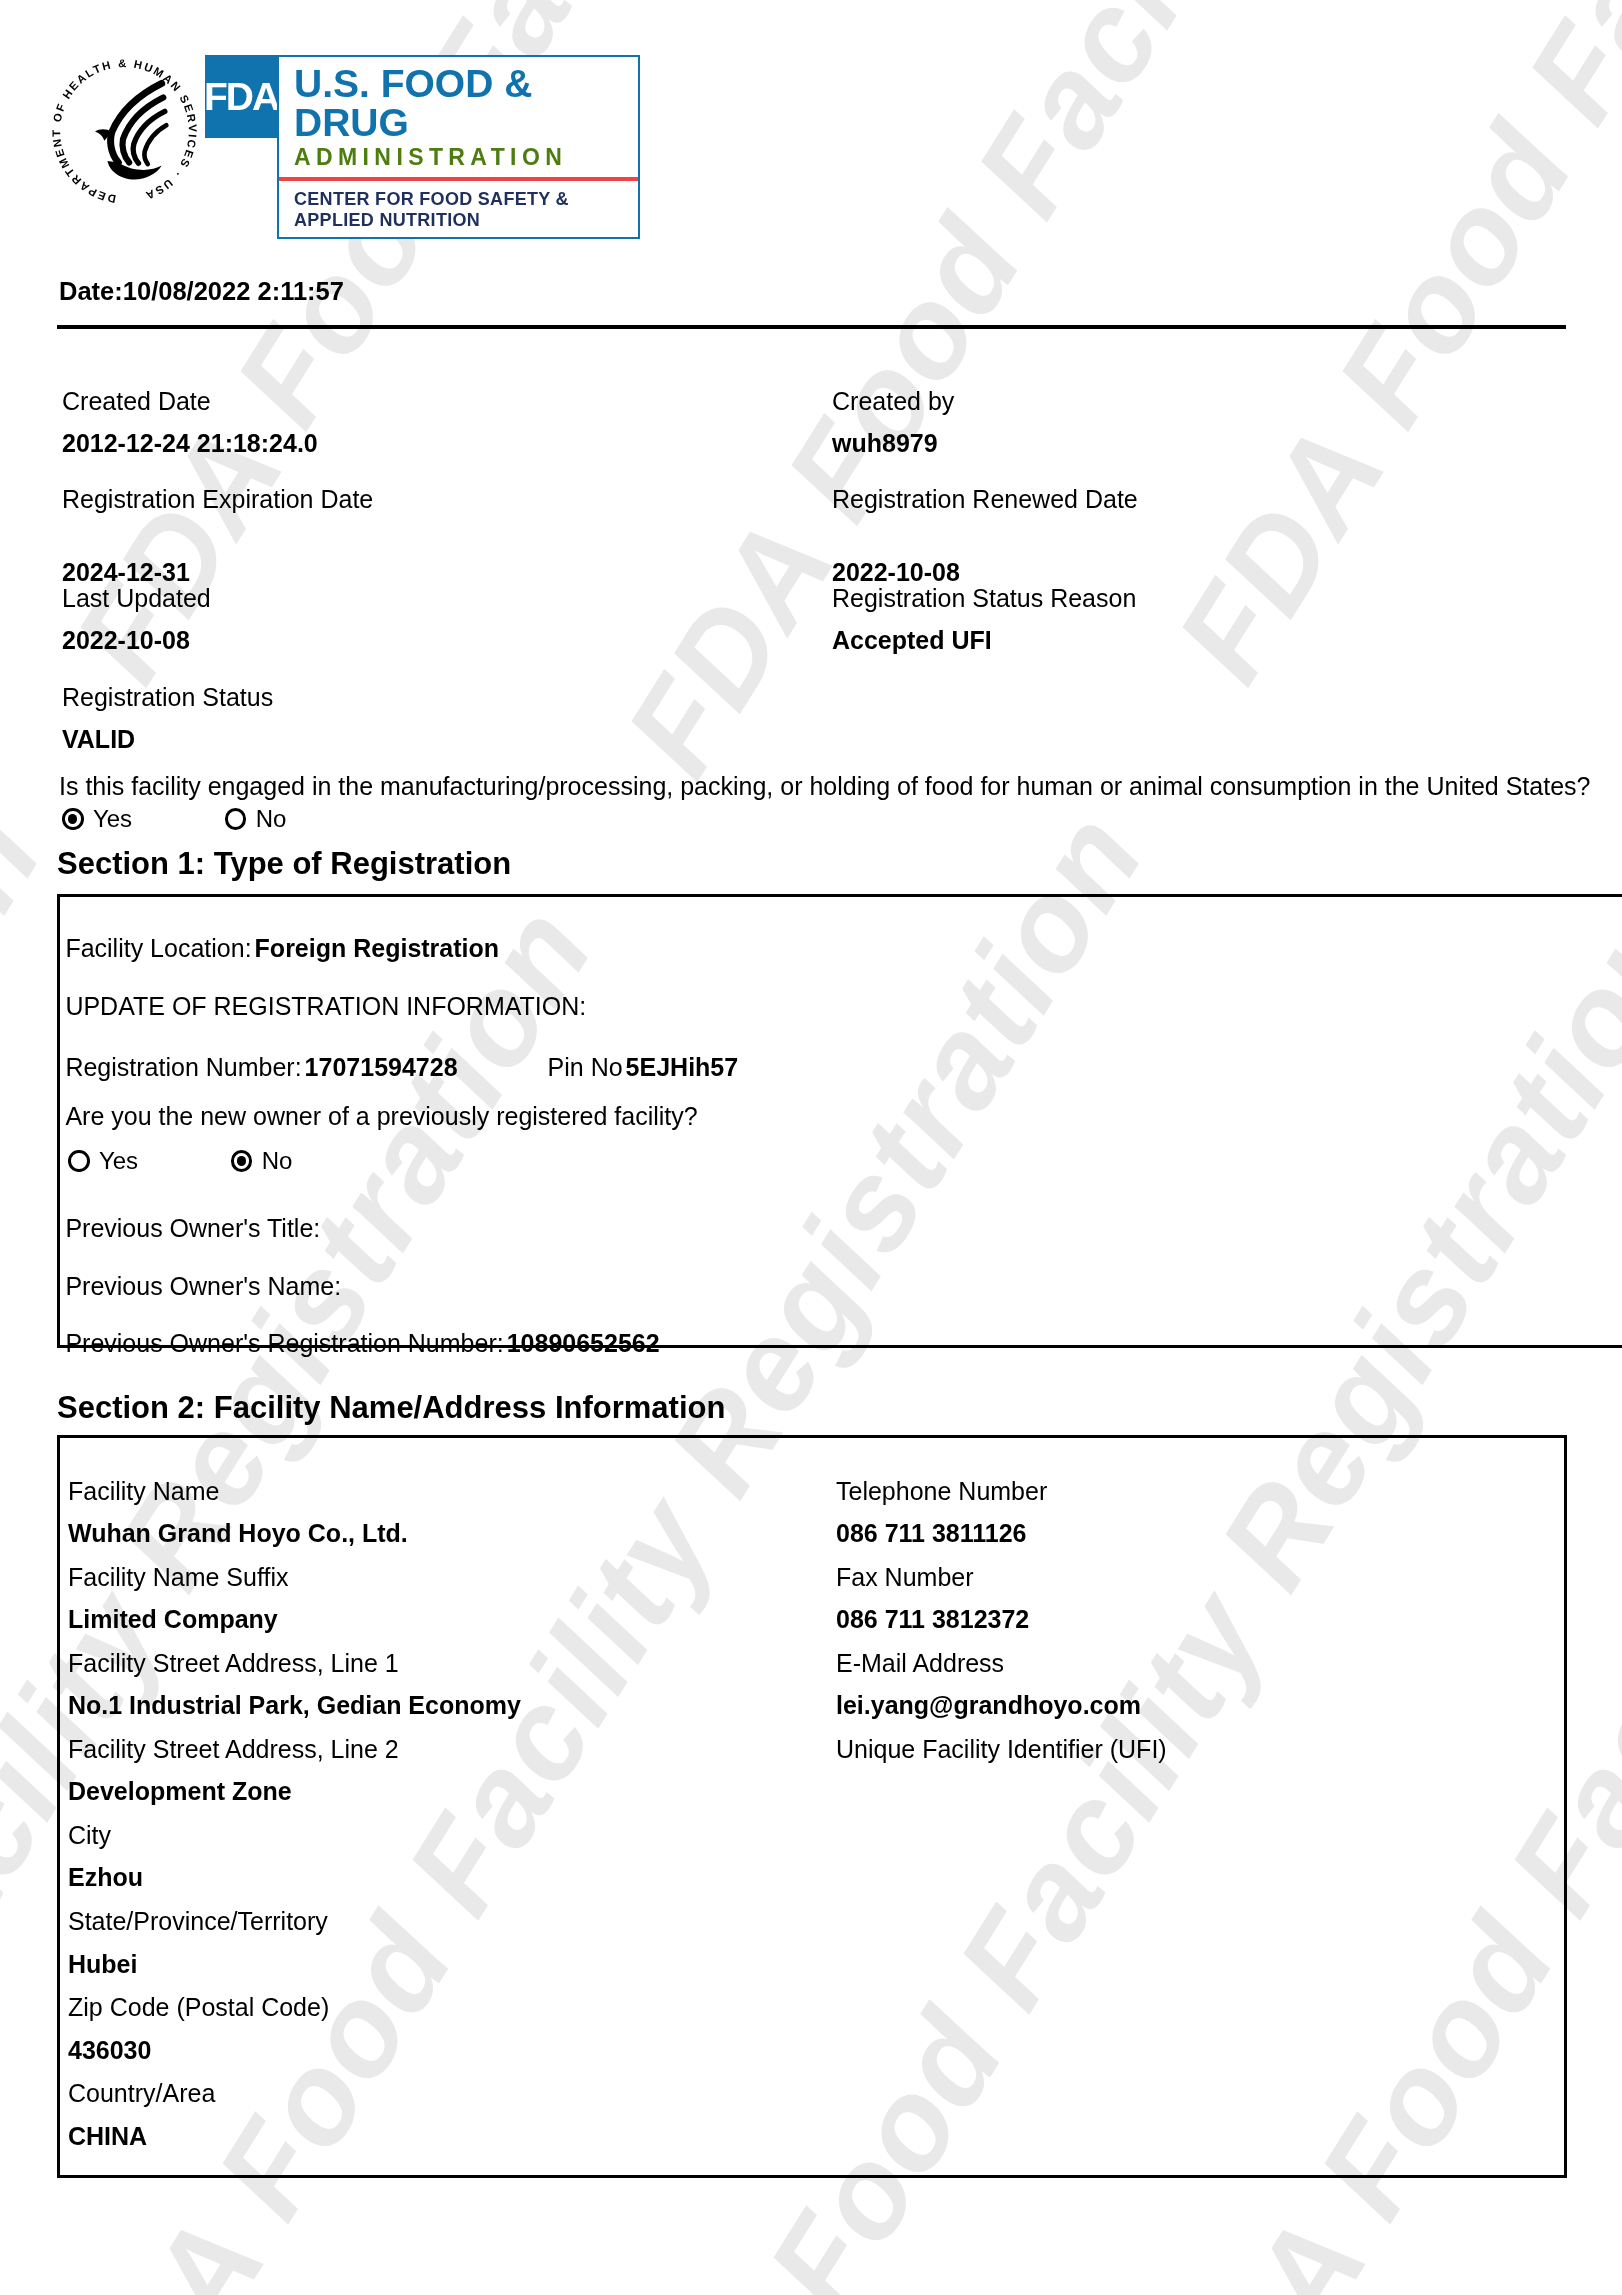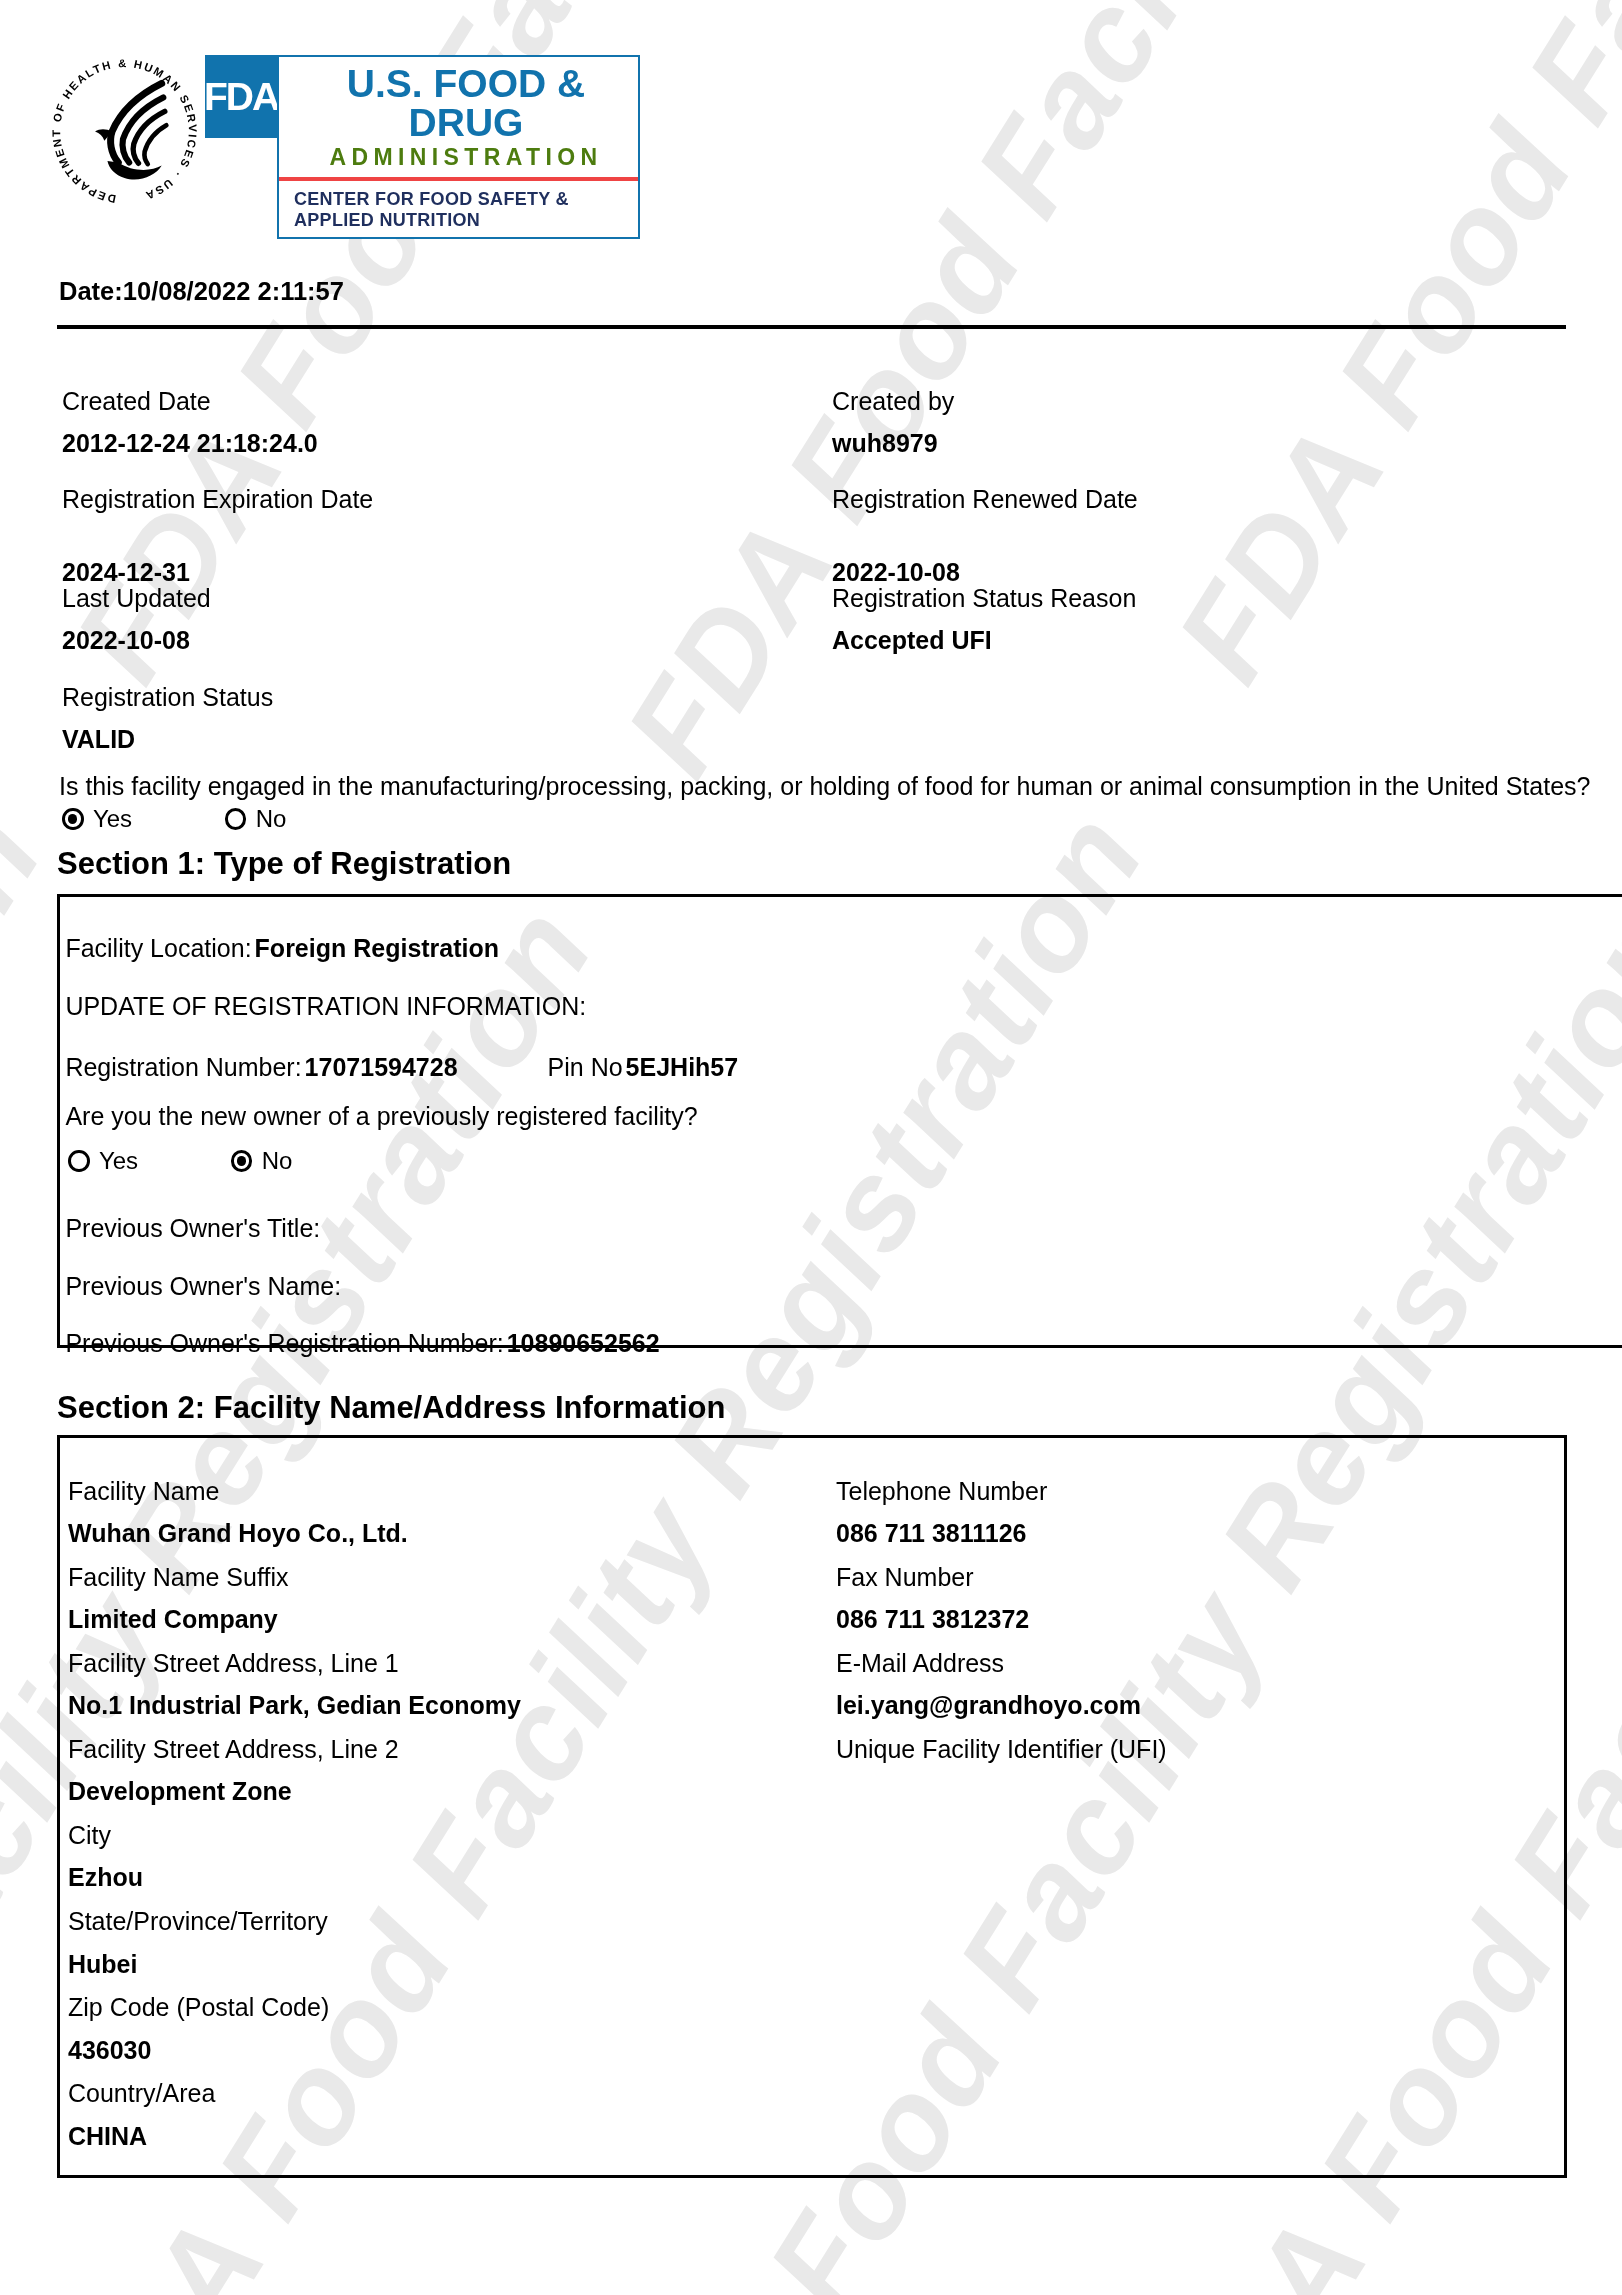--- a/index.html
+++ b/index.html
@@ -27,21 +27,21 @@
   
   .hhs-seal{left:47px;top:54px;width:155px;height:155px;}
   .fda-square{
     left:205px;top:55px;width:72px;height:83px;background:#1173AD;
     display:flex;align-items:center;justify-content:center;
     color:#fff;font-weight:bold;font-size:39px;letter-spacing:-2px;
   }
   .fda-box{
     left:277px;top:55px;width:359px;border:2px solid #1173AD;background:#fff;
   }
-  .fda-box-top{padding:6.7px 0 5.4px 15px;text-align:center;}
+  .fda-box-top{padding:6.7px 0 5.4px 15px;}
   .fda-line1{color:#1173AD;font-weight:bold;font-size:39px;line-height:1.0;letter-spacing:0px;}
   .fda-line2{color:#4d7c0f;font-weight:bold;font-size:23px;letter-spacing:5.4px;margin-top:2.7px;}
   .fda-box-bottom{border-top:4px solid #ef4444;padding:8px 0 6.7px 15px;}
   .fda-line3{color:#1F2F5E;font-weight:bold;font-size:18px;letter-spacing:0.3px;}
 
   .date-line{left:59px;top:277px;font-size:25.5px;font-weight:bold;}
   .rule{left:57px;top:325px;width:1509px;height:4px;background:#000;}
 
   
   .col-left{left:62px;}

